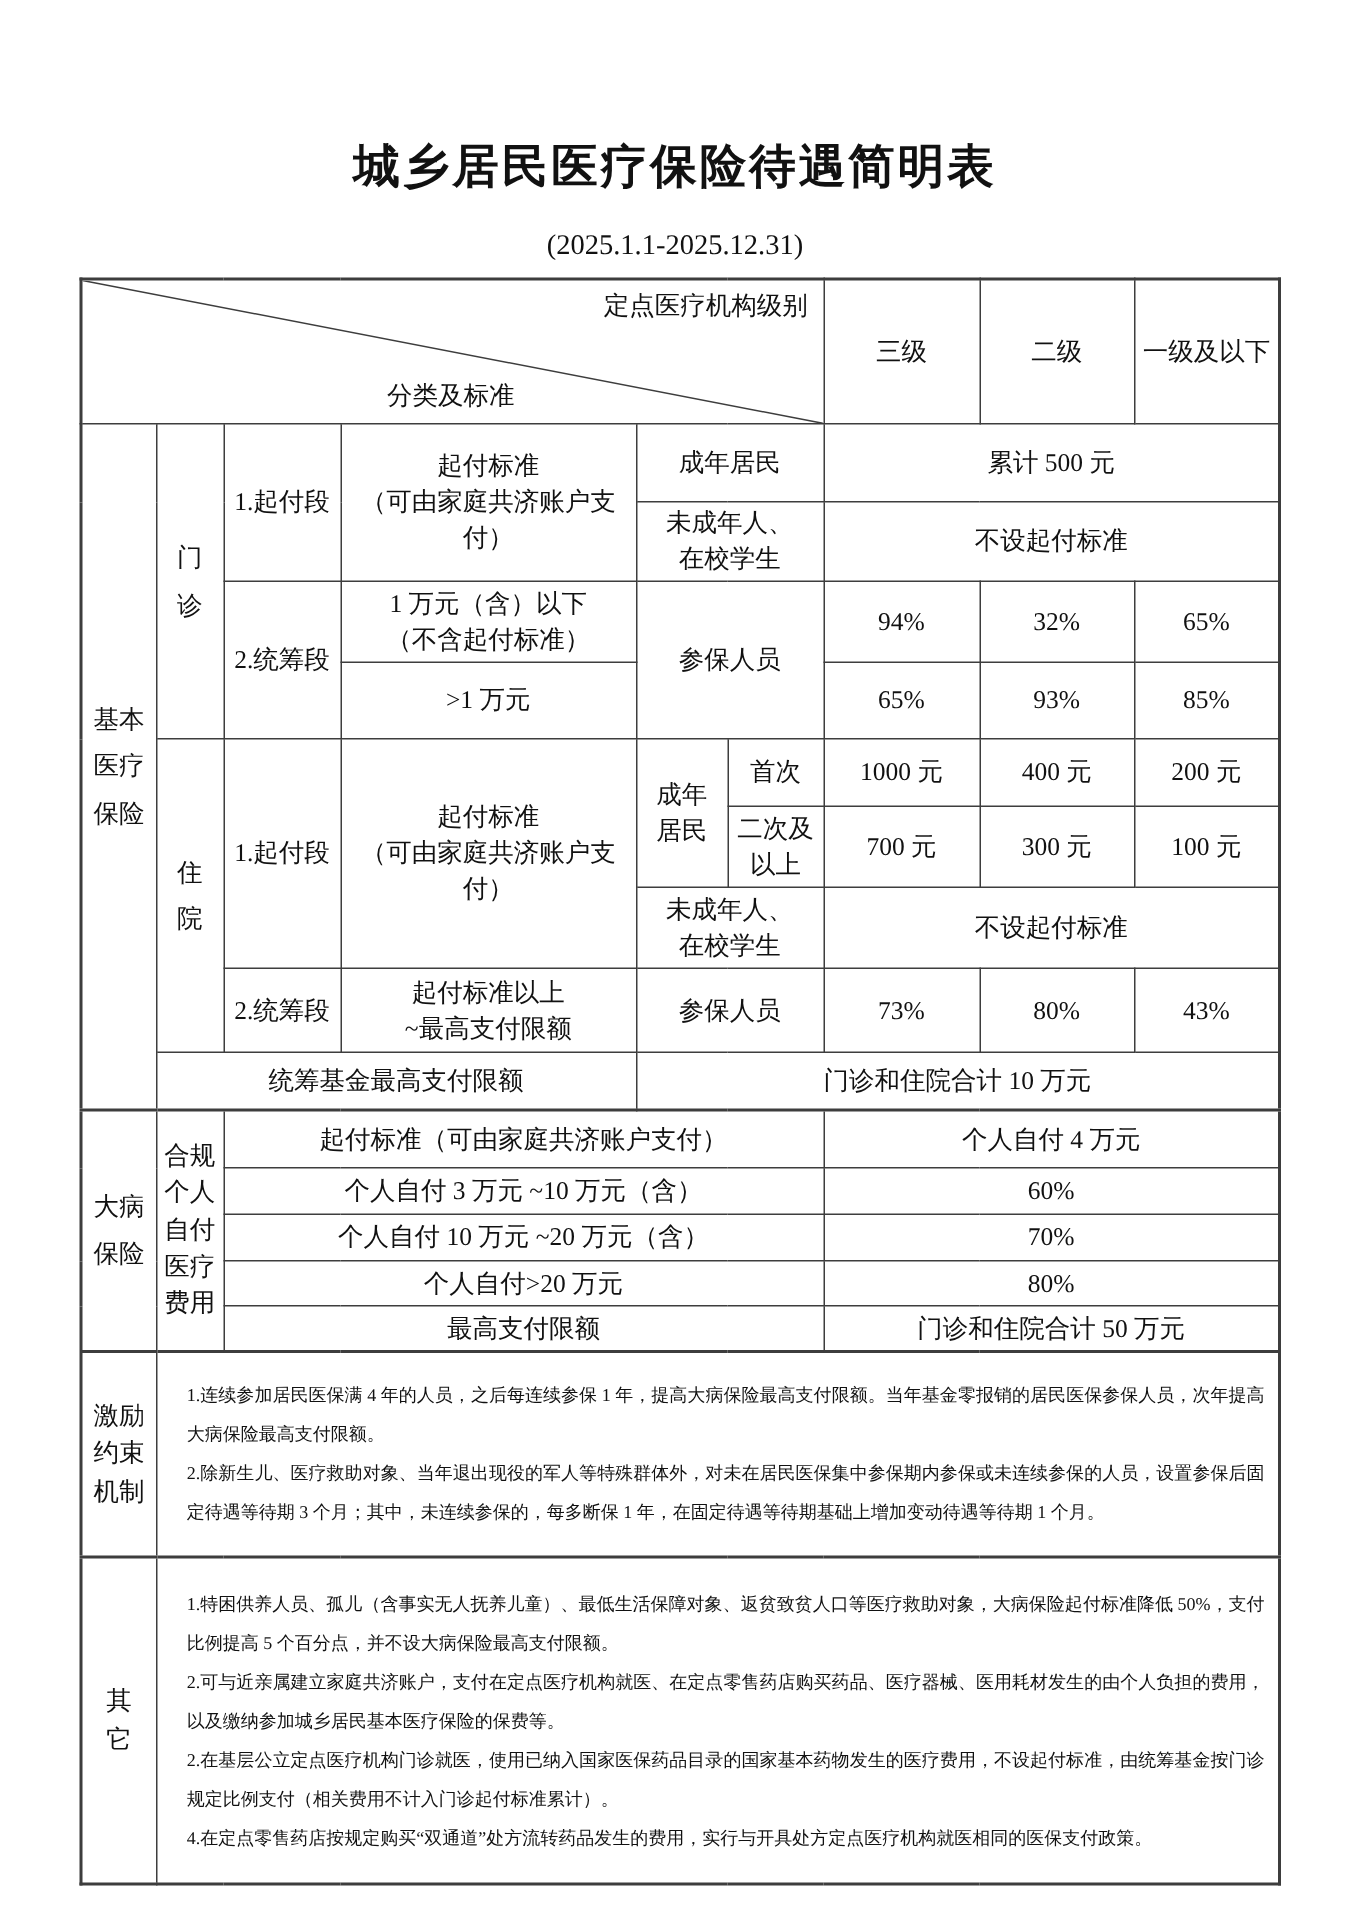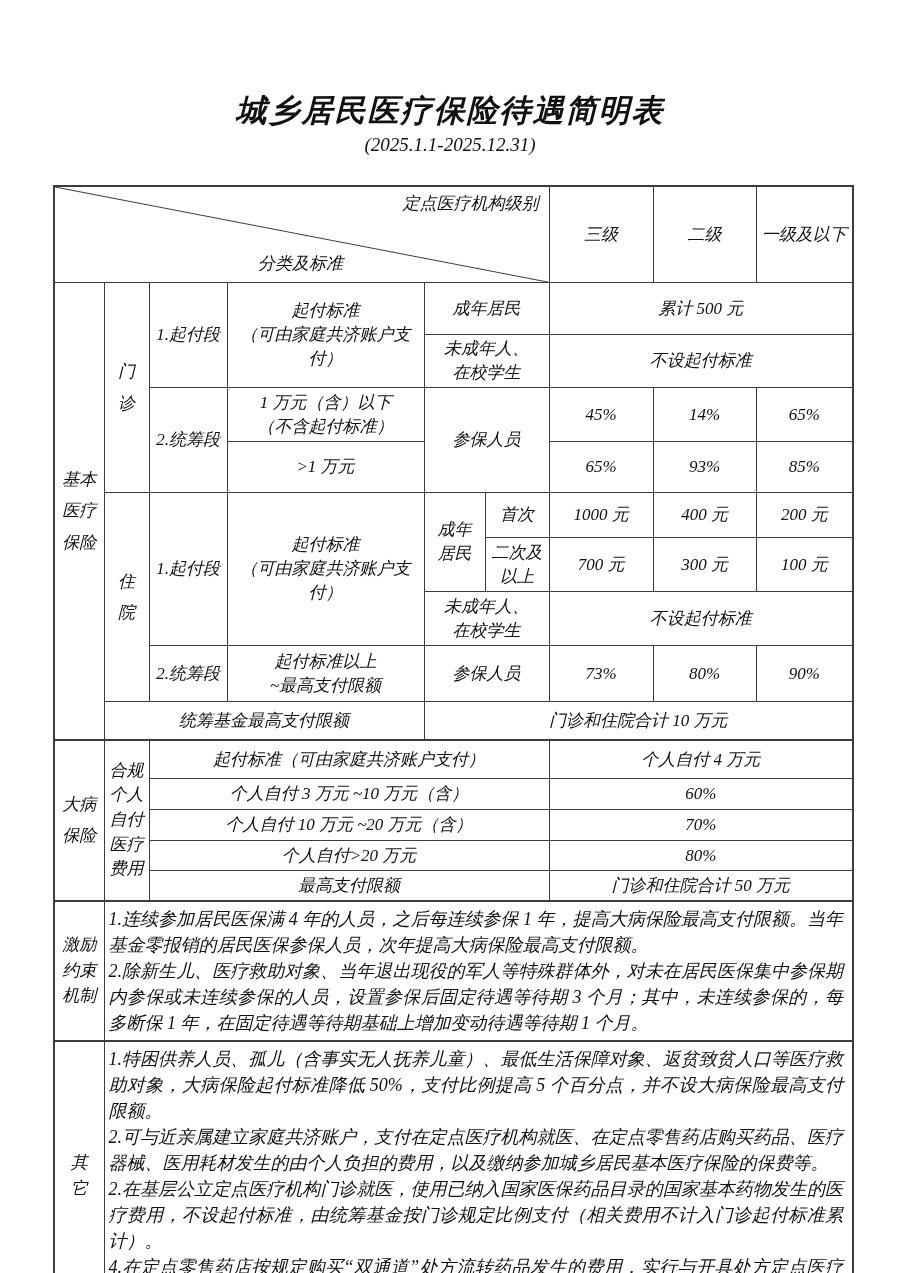--- a/index.html
+++ b/index.html
@@ -1,48 +1,47 @@
 <!DOCTYPE html>
 <html><head>
 <meta charset="utf-8">
 <style>
   html,body { margin:0; padding:0; background:#ffffff; }
   .page {
     position:relative; width:900px; height:1273px; background:#fff;
     font-family:"Liberation Serif","DejaVu Serif",serif; color:#111;
     overflow:hidden;
-    font-style:italic;
   }
   .title {
     position:absolute; top:90px; left:0; width:100%;
     text-align:center; font-size:31px; font-weight:bold; letter-spacing:2px;
   }
   .subtitle {
-    position:absolute; top:134px; left:0; width:100%;
+    position:absolute; top:153px; left:0; width:100%;
     text-align:center; font-size:19px;
   }
   table.benefits {
     position:absolute; left:53px; top:185px; width:799px;
     border-collapse:collapse; table-layout:fixed;
     border:2px solid #3d3d3d;
   }
   td {
     border:1px solid #3d3d3d;
     text-align:center; vertical-align:middle;
     font-size:17px; line-height:1.4;
     white-space:pre-line;
     padding:2px 2px;
     overflow:hidden;
   }
   tr.sec td { border-top:2px solid #3d3d3d; }
   td.vlabel { line-height:1.85; }
   td.note {
     text-align:justify; white-space:normal;
-    padding:4px 9px 4px 4px;
-    font-size:18px; line-height:26px;
+    padding:4px 9px 4px 20px;
+    font-size:12px; line-height:26px;
     vertical-align:middle;
   }
   td.diag { position:relative; padding:0; }
   td.diag svg { position:absolute; left:0; top:0; width:100%; height:100%; }
   .diag-top   { position:absolute; top:5px;  right:10px;  font-size:17px; }
   .diag-bottom{ position:absolute; bottom:6px; left:203px; font-size:17px; }
 </style>
 </head>
 <body>
 
@@ -95,22 +94,22 @@
       <td colspan="2">未成年人、
 在校学生</td>
       <td colspan="3">不设起付标准</td>
     </tr>
 
     <tr style="height:54px">
       <td rowspan="2">2.统筹段</td>
       <td>1 万元（含）以下
 （不含起付标准）</td>
       <td colspan="2" rowspan="2">参保人员</td>
-      <td>45%</td>
-      <td>14%</td>
+      <td>94%</td>
+      <td>32%</td>
       <td>65%</td>
     </tr>
 
     <tr style="height:51px">
       <td>&gt;1 万元</td>
       <td>65%</td>
       <td>93%</td>
       <td>85%</td>
     </tr>
 
@@ -142,21 +141,21 @@
       <td colspan="3">不设起付标准</td>
     </tr>
 
     <tr style="height:56px">
       <td>2.统筹段</td>
       <td>起付标准以上
 ~最高支付限额</td>
       <td colspan="2">参保人员</td>
       <td>73%</td>
       <td>80%</td>
-      <td>90%</td>
+      <td>43%</td>
     </tr>
 
     <tr style="height:38px">
       <td colspan="3">统筹基金最高支付限额</td>
       <td colspan="5">门诊和住院合计 10 万元</td>
     </tr>
 
     <tr class="sec" style="height:39px">
       <td class="vlabel" rowspan="5">大病
 保险</td>

